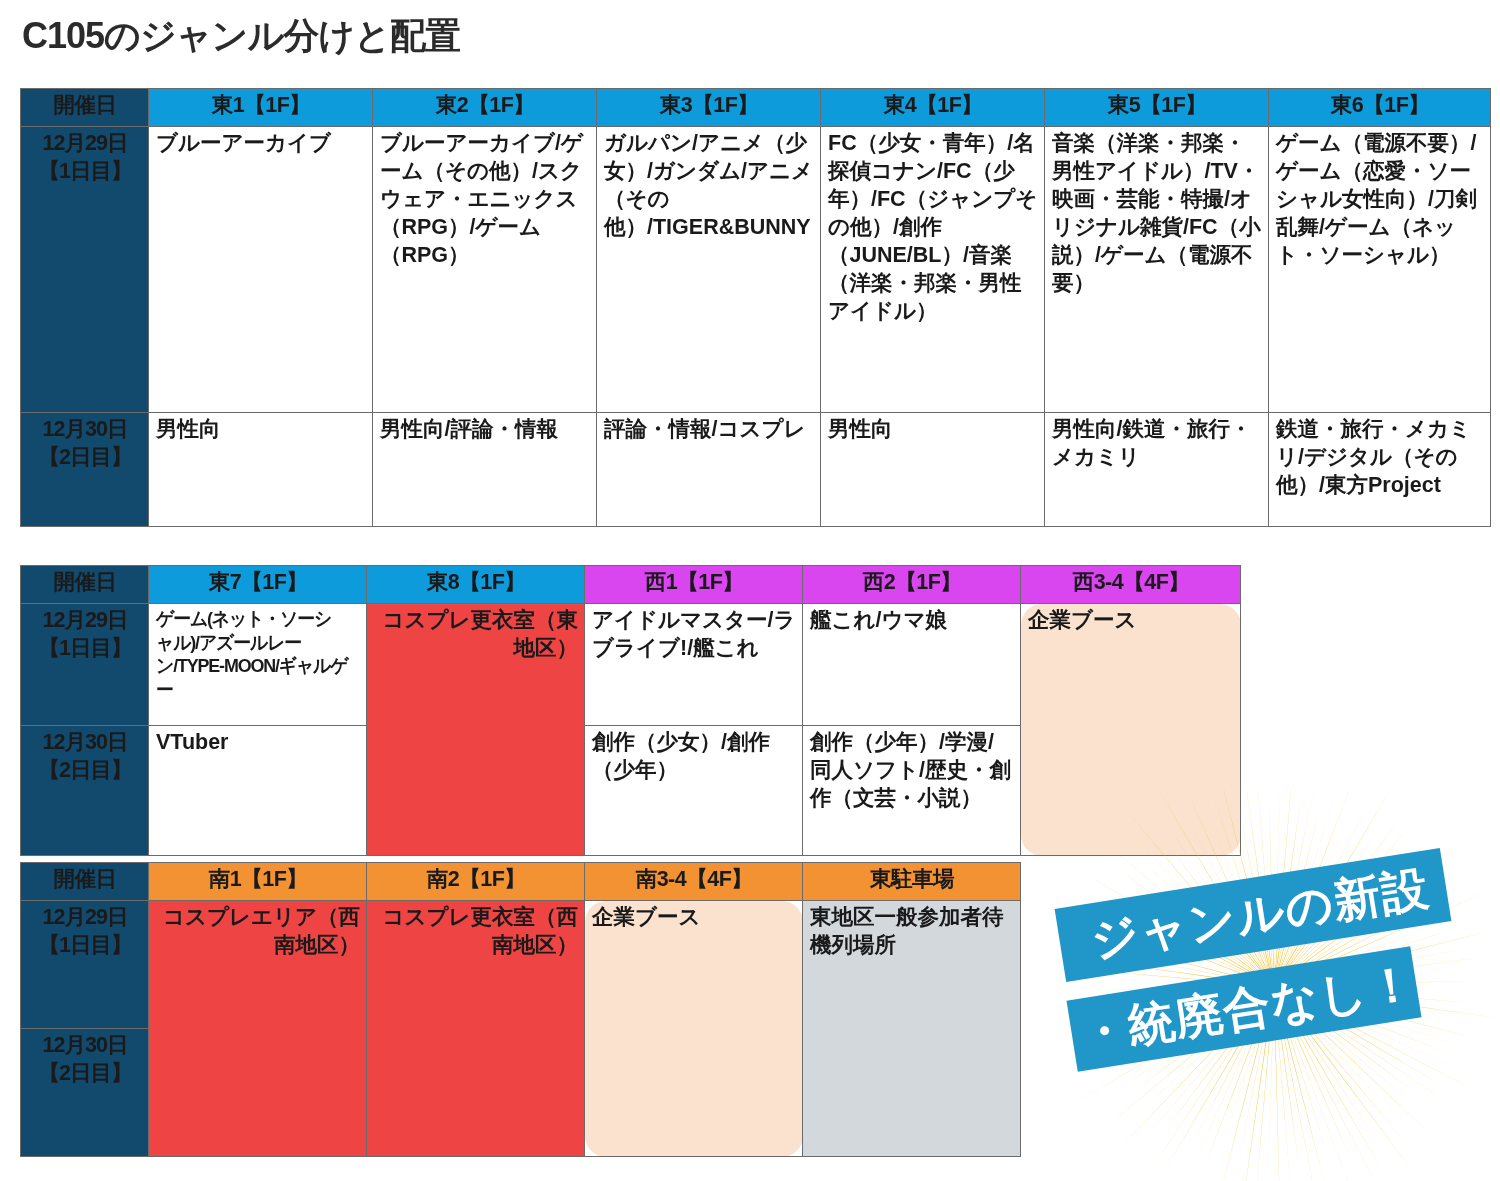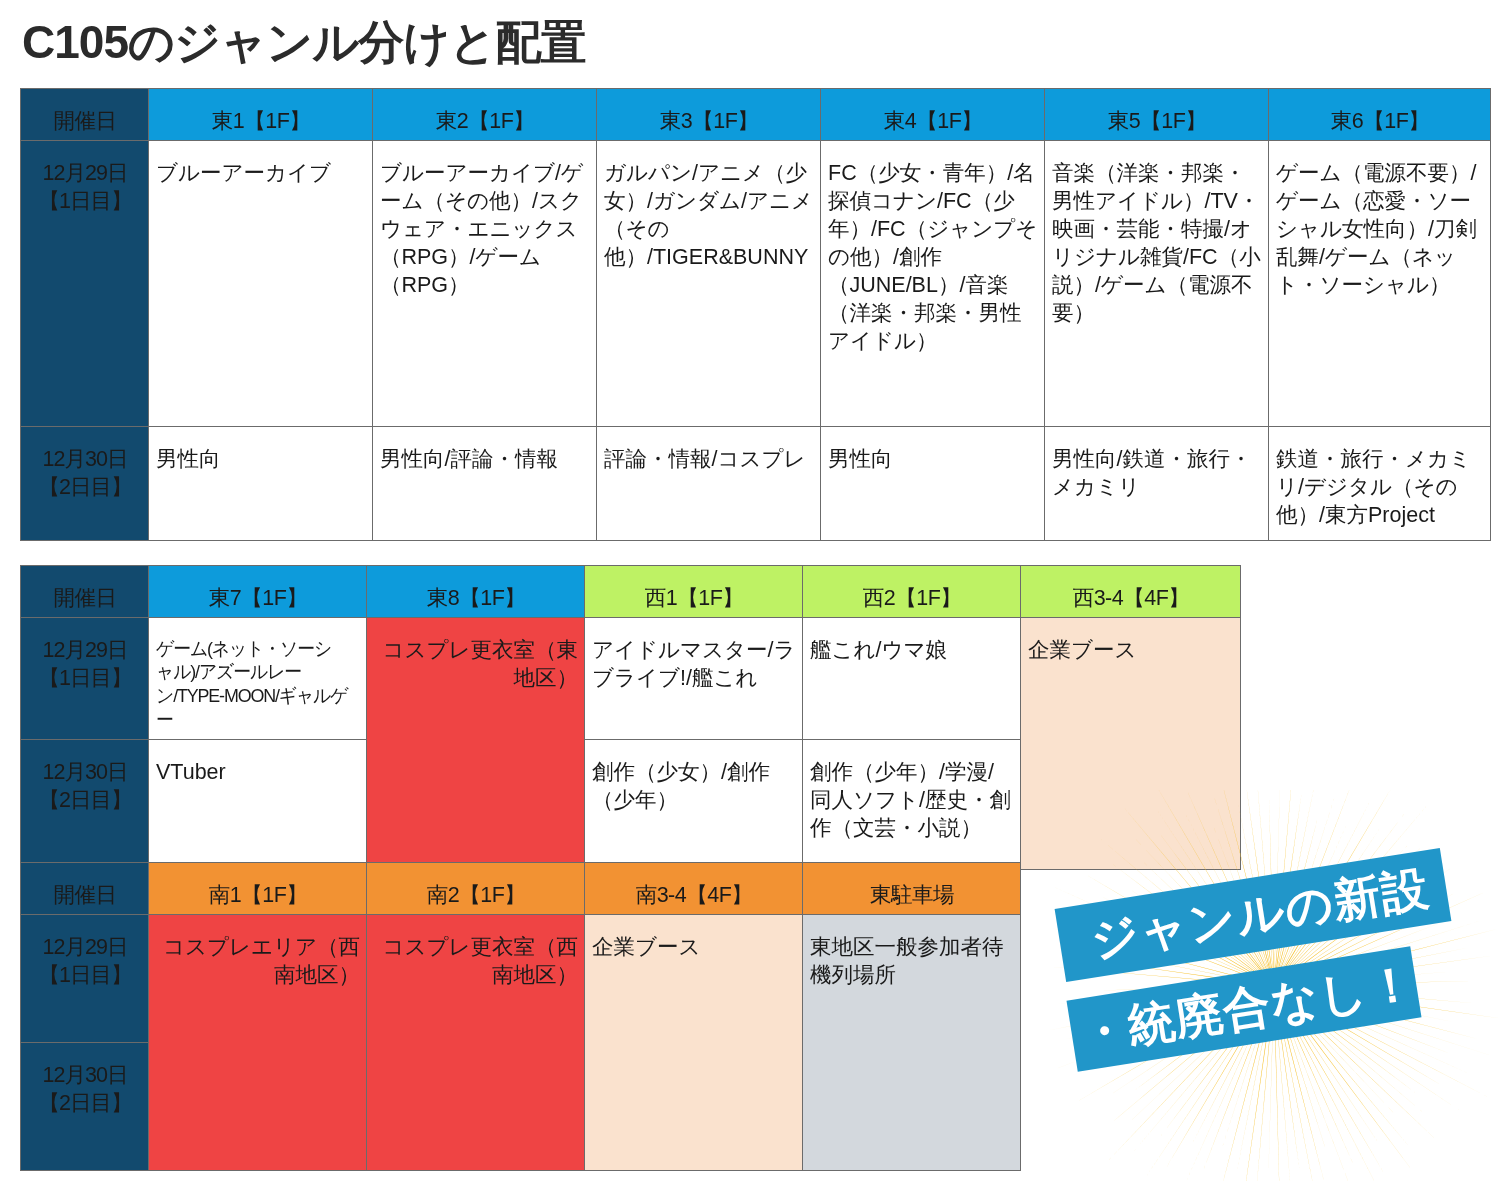--- a/index.html
+++ b/index.html
@@ -8,67 +8,67 @@
     background:#ffffff;
     font-family:"Liberation Sans","DejaVu Sans",sans-serif;
     overflow:hidden;
     position:relative;
   }
   .page{position:relative;width:1500px;height:1181px;}
 
   
   .title{
     position:absolute;left:22px;top:12px;
-    font-size:46px;font-weight:bold;color:#2b2b2b;
+    font-size:36px;font-weight:bold;color:#2b2b2b;
     letter-spacing:-1px;white-space:nowrap;
   }
 
   
   .tbl{position:absolute;border-collapse:collapse;table-layout:fixed;}
   .tbl td,.tbl th{
     border:1px solid #6b6b6b;
     vertical-align:top;
-    padding:19px 6px 4px 7px;
+    padding:3px 6px 4px 7px;
     font-size:21.5px;
     line-height:1.30;
     color:#1a1a1a;
-    font-weight:normal;
+    font-weight:bold;
     box-sizing:border-box;
     overflow:hidden;
   }
   
   .hdr{
     text-align:center;
     vertical-align:middle;
     color:#ffffff;
     font-weight:bold;
     font-size:24px;
     padding:3px 2px;
     height:38px;
     letter-spacing:-0.5px;
     border:1px solid #6b6b6b;
   }
   .hdr-date{background:#124a6e;border-color:#124a6e;}
   .hdr-east{background:#0d9bdb;}
-  .hdr-west{background:#bef264;}
+  .hdr-west{background:#d946ef;}
   .hdr-south{background:#f29233;}
 
   .datecell{
     background:#124a6e;color:#ffffff;
     font-weight:bold;font-size:25px;
     text-align:center;vertical-align:middle;
     line-height:1.18;letter-spacing:-1px;
     border:1px solid #124a6e;
     border-top:3px solid #ffffff;
     padding:4px 2px;
     margin-top:36px;
   }
   .cell{background:#ffffff;margin-top:16px;}
   .cell-cosplay{background:#ef4444;vertical-align:middle;text-align:right;}
-  .cell-booth{background:#fae2ce;vertical-align:middle;text-align:left;}
+  .cell-booth{background:#fae2ce;vertical-align:middle;text-align:left;border-radius:21px;}
   .cell-parking{background:#d3d8dd;vertical-align:middle;text-align:left;margin-left:28px;}
   .tight{font-size:19px;letter-spacing:-1.2px;line-height:1.24;transform:scaleX(0.94);transform-origin:left top;}
   .big{font-size:24px;line-height:1.3;}
 
   
   .badge{
     position:absolute;left:1048px;top:790px;
     width:452px;height:391px;
     pointer-events:none;
   }

